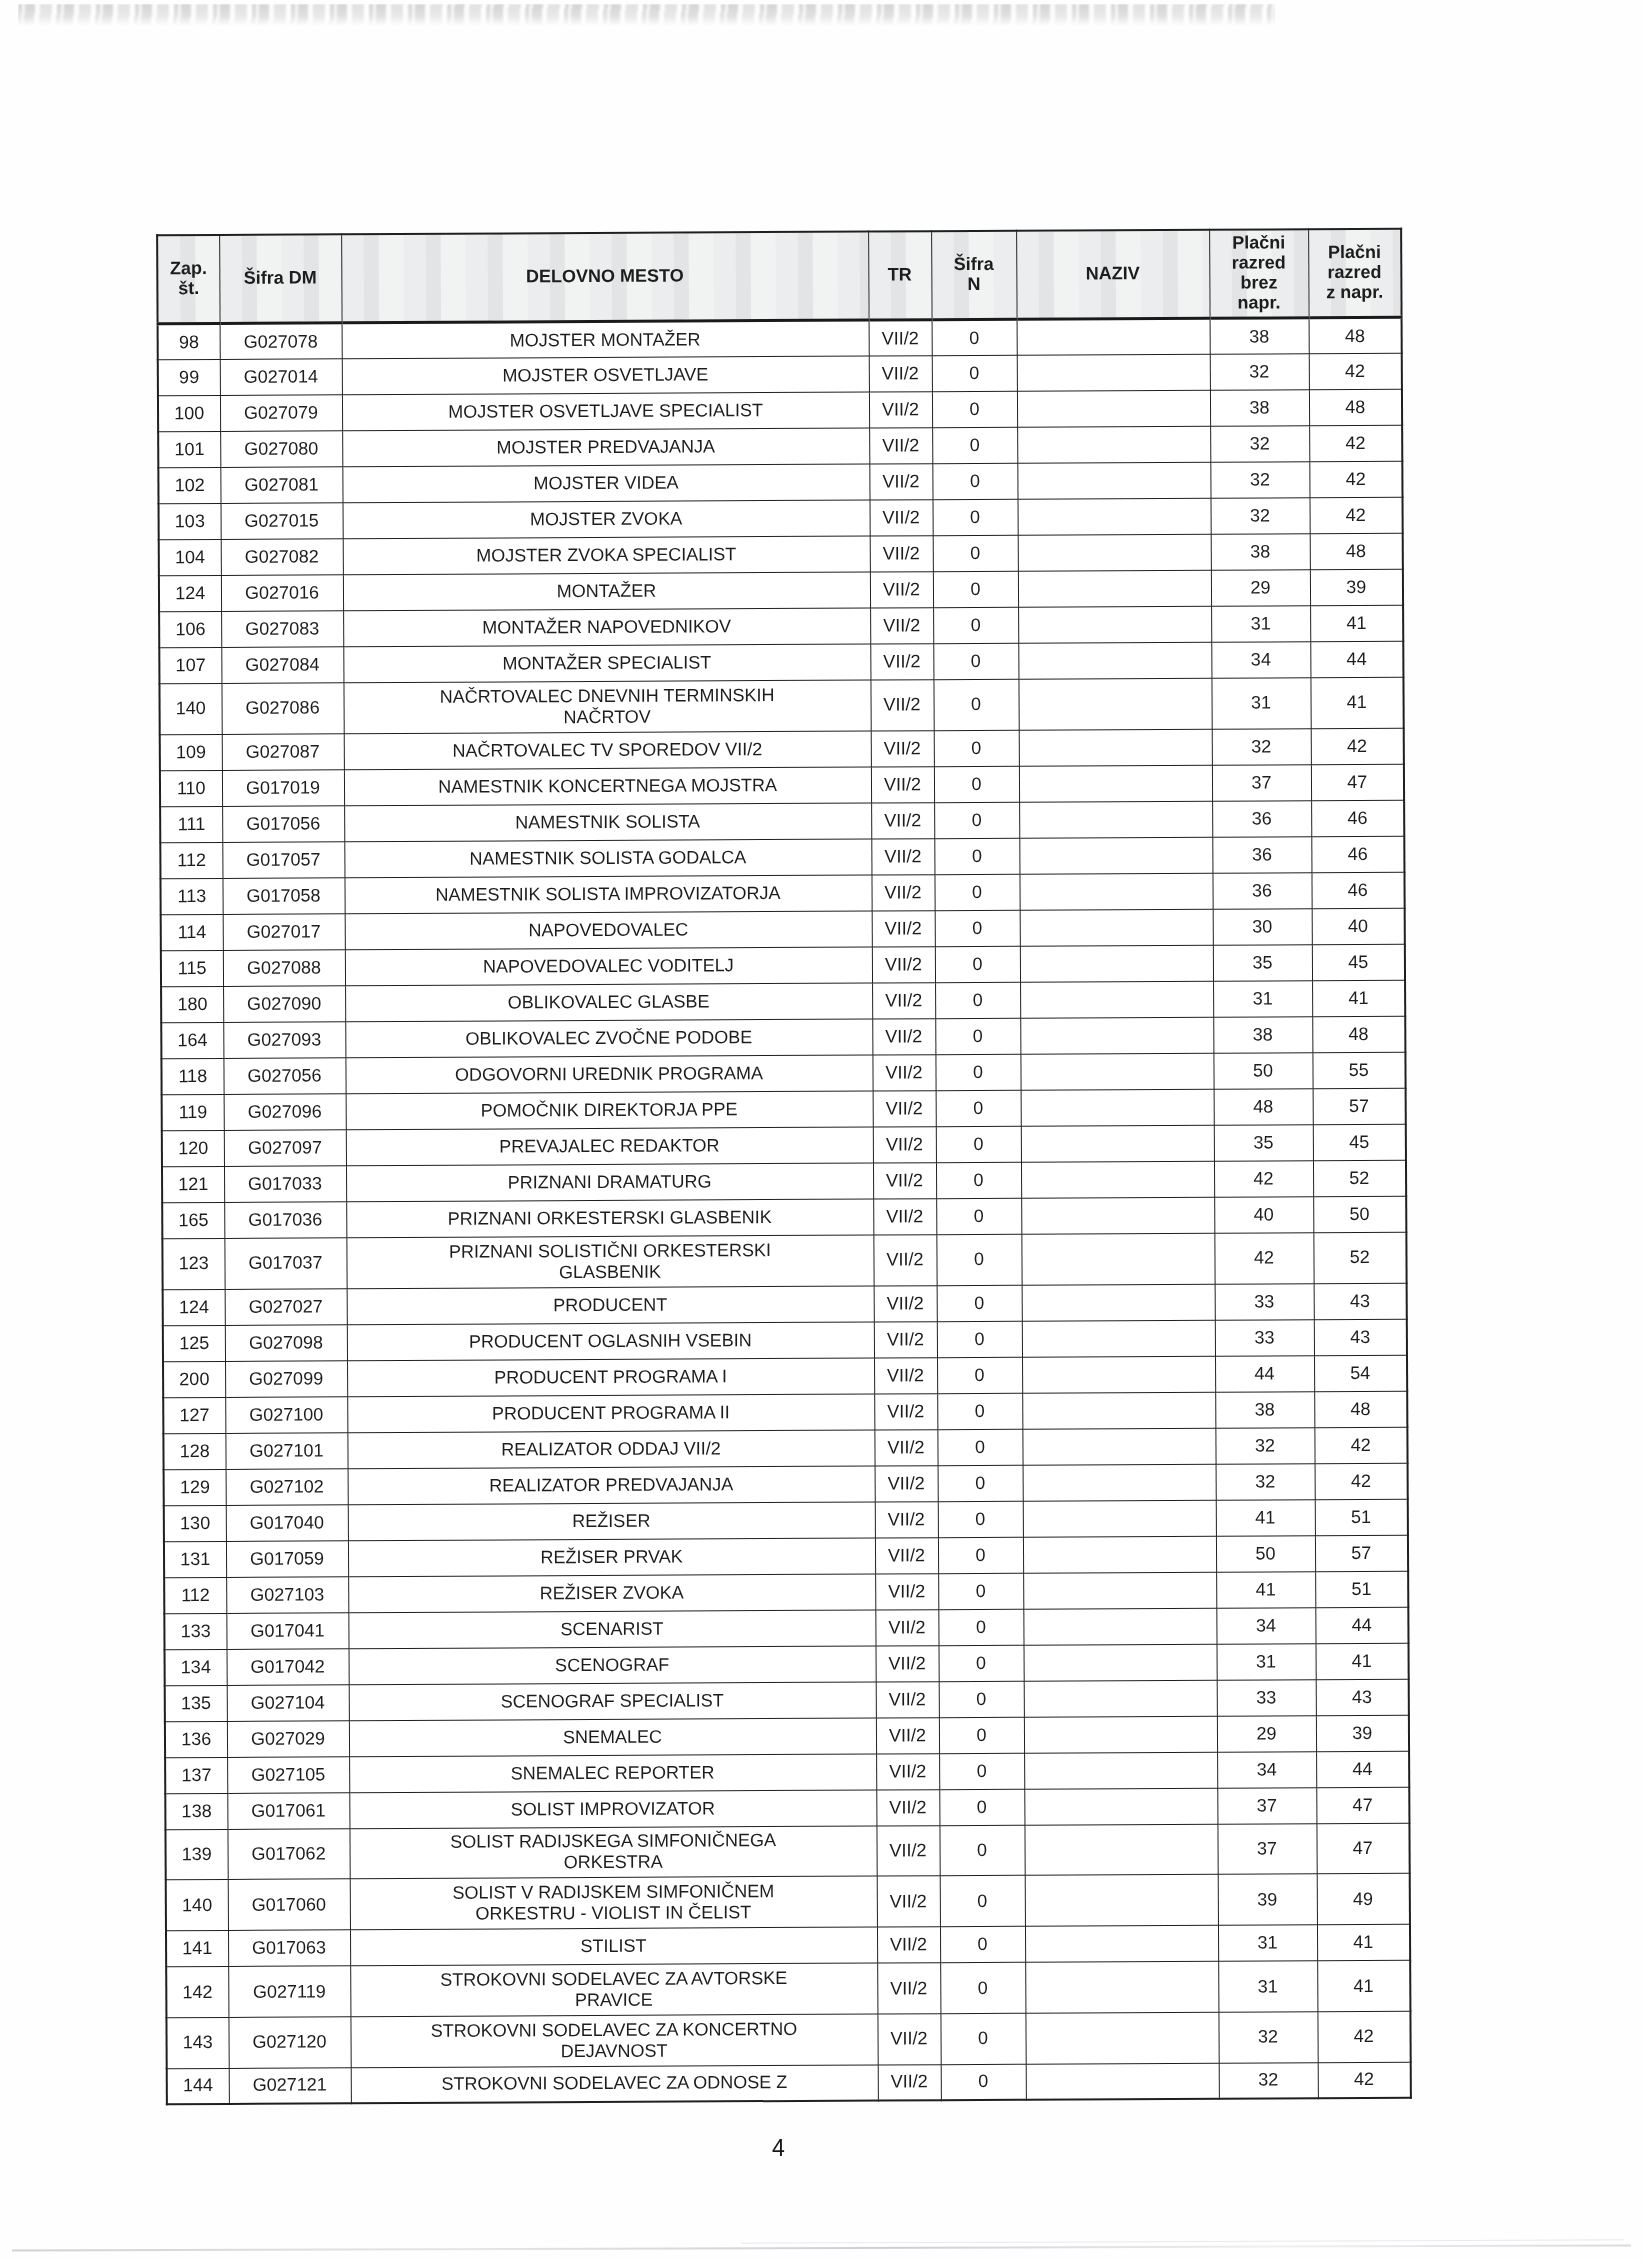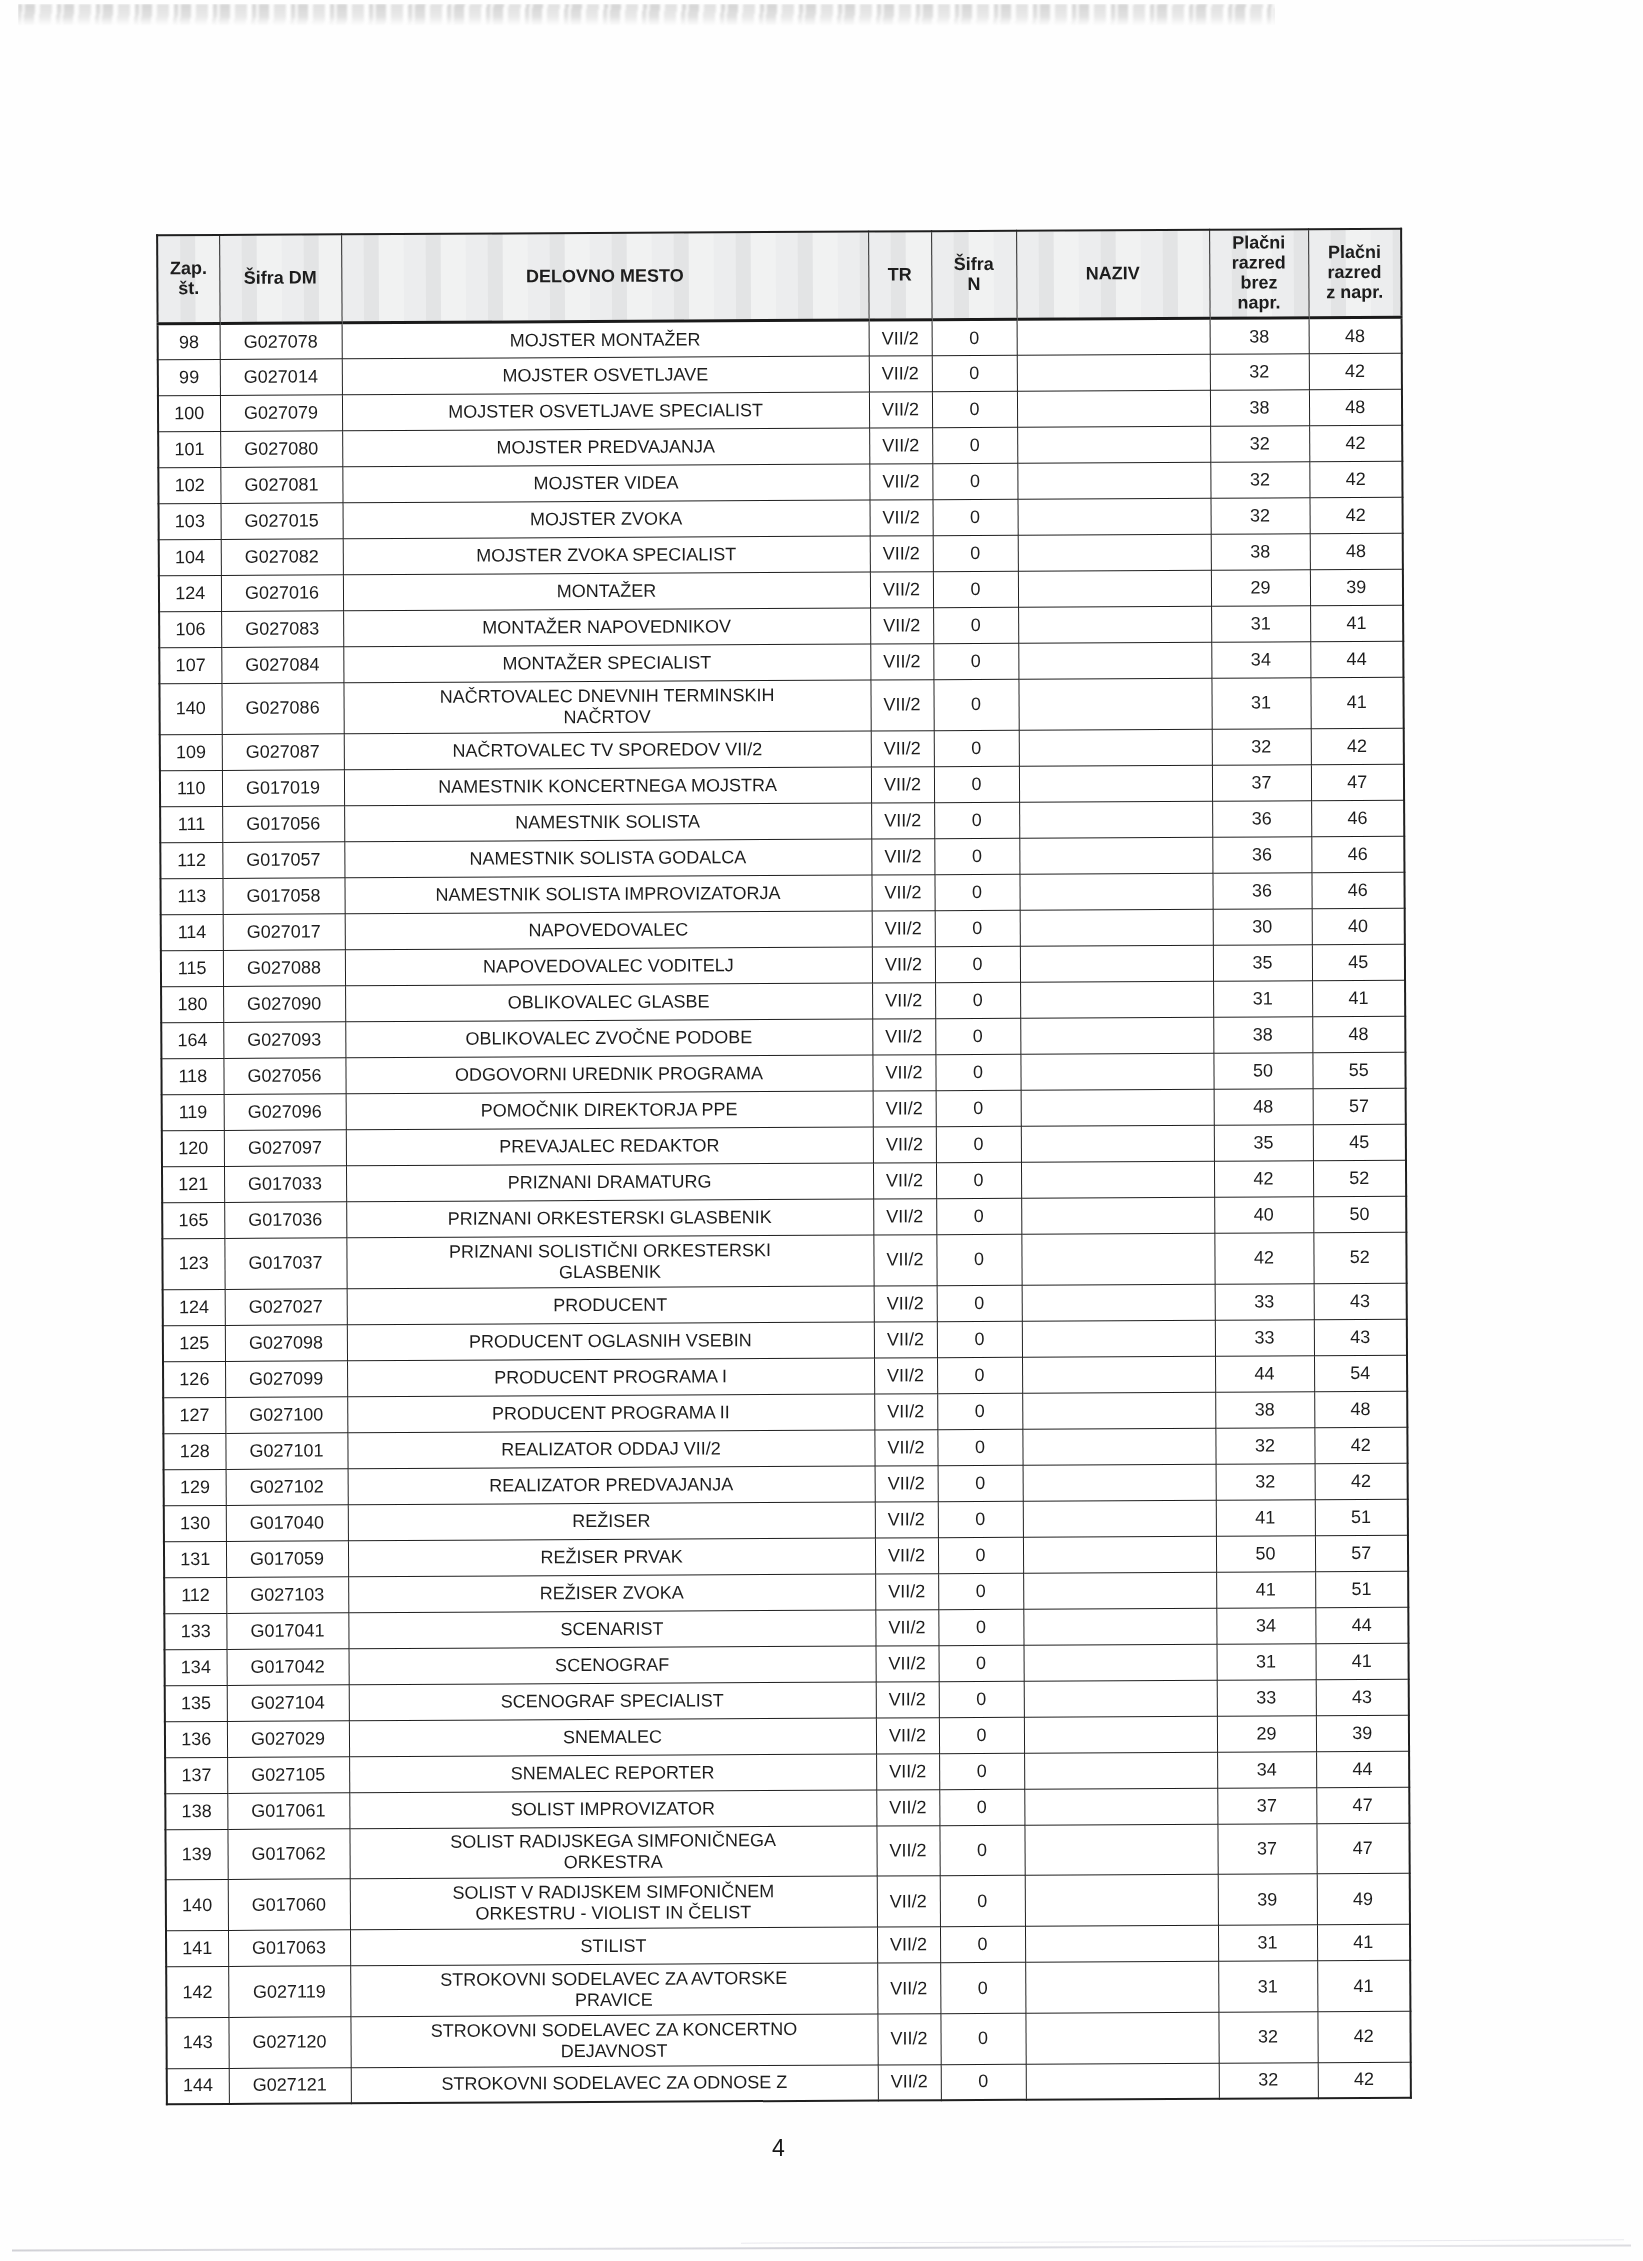--- a/index.html
+++ b/index.html
@@ -398,21 +398,21 @@
     <td class="c-zap">125</td>
     <td class="c-sifra">G027098</td>
     <td class="c-delovno">PRODUCENT OGLASNIH VSEBIN</td>
     <td class="c-tr">VII/2</td>
     <td class="c-sifran">0</td>
     <td class="c-naziv"></td>
     <td class="c-pr1">33</td>
     <td class="c-pr2">43</td>
   </tr>
         <tr>
-    <td class="c-zap">126</td>
+    <td class="c-zap">200</td>
     <td class="c-sifra">G027099</td>
     <td class="c-delovno">PRODUCENT PROGRAMA I</td>
     <td class="c-tr">VII/2</td>
     <td class="c-sifran">0</td>
     <td class="c-naziv"></td>
     <td class="c-pr1">44</td>
     <td class="c-pr2">54</td>
   </tr>
         <tr>
     <td class="c-zap">127</td>

